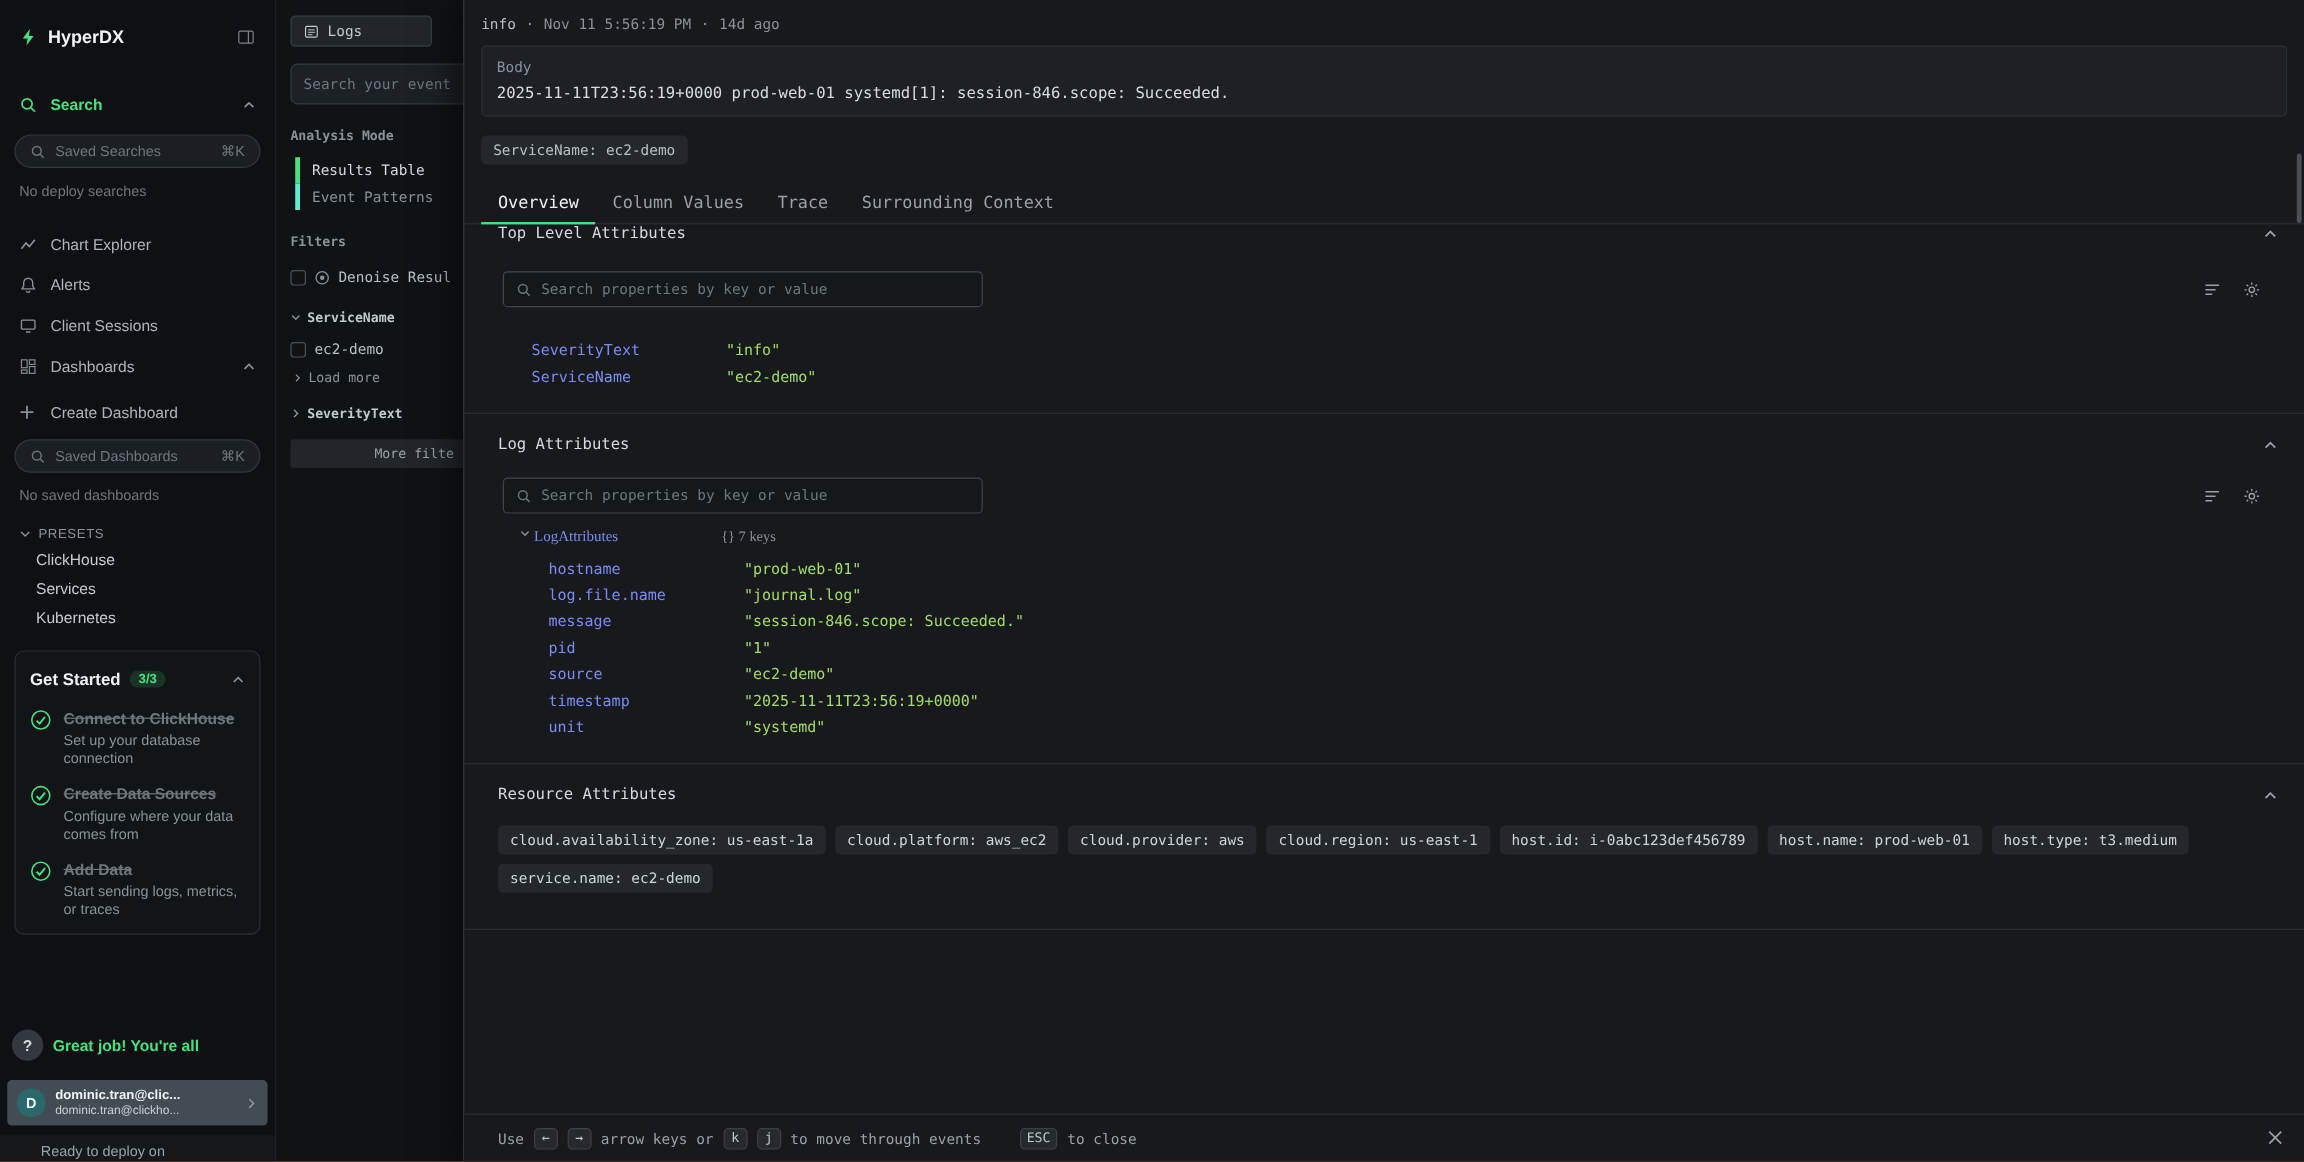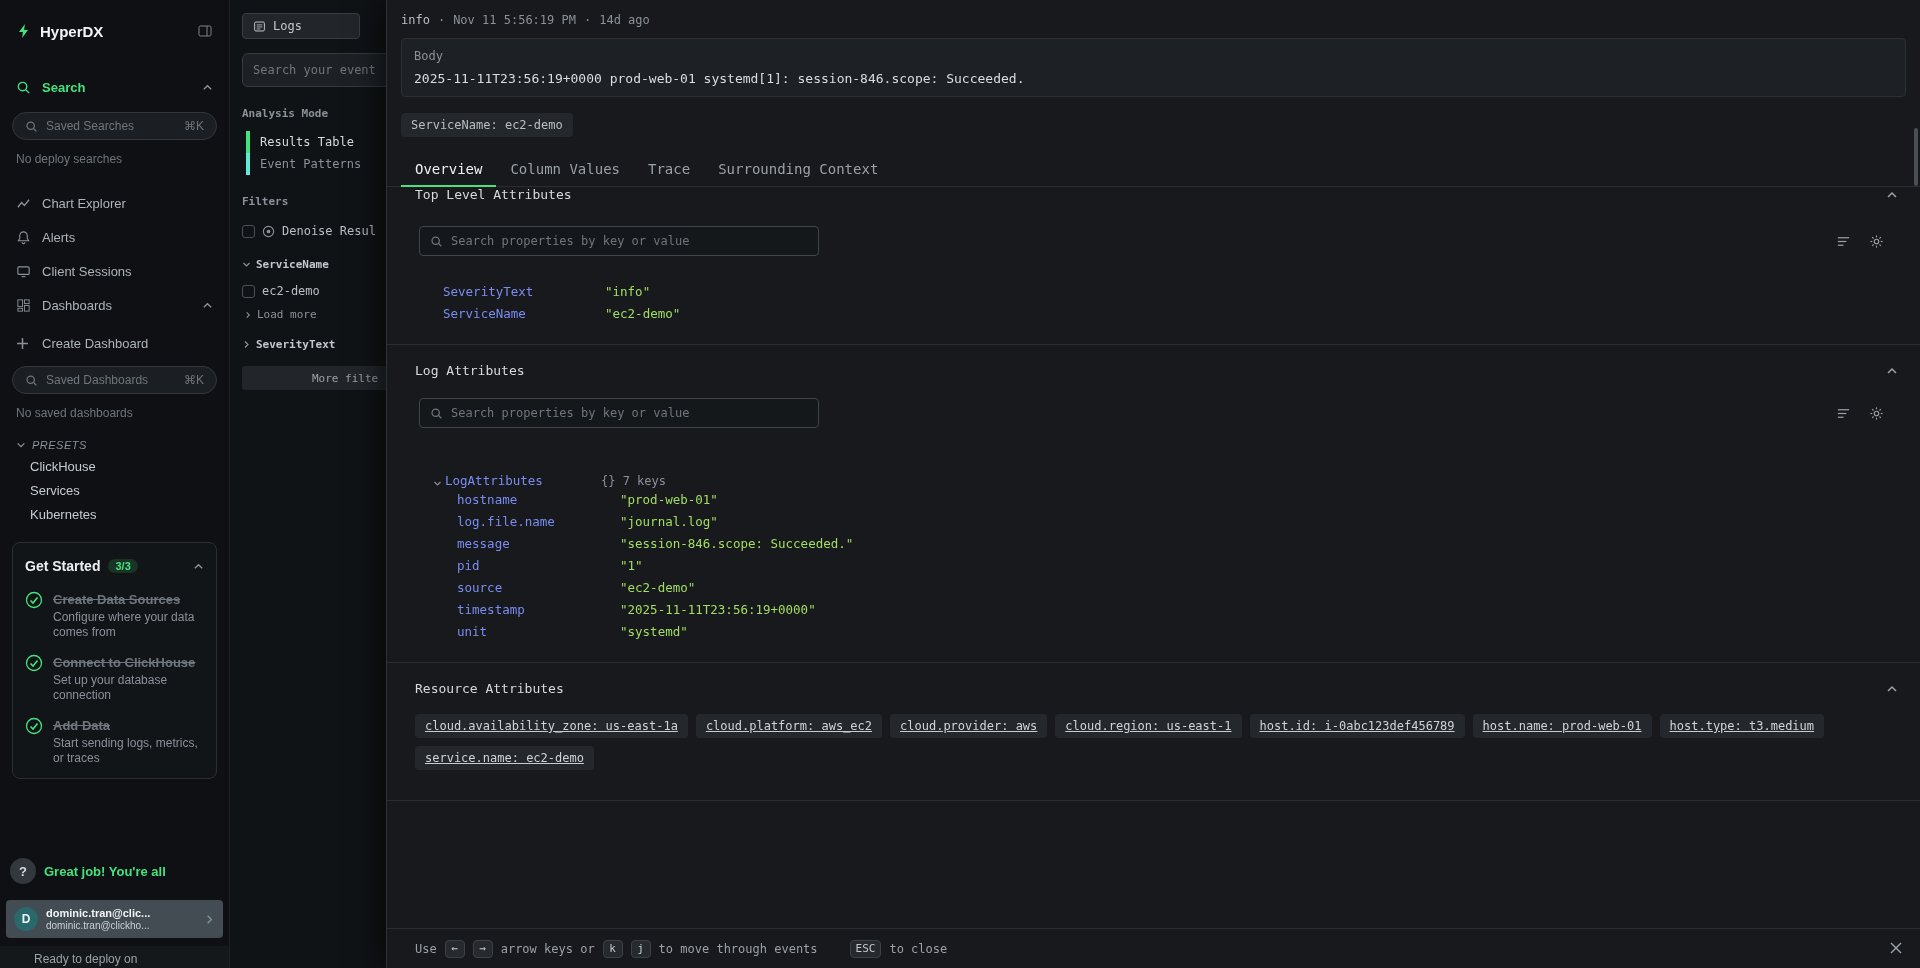--- a/index.html
+++ b/index.html
@@ -14,21 +14,21 @@
   .collapse-icon { color:#7d848b; }
   .nav-item { display:flex; align-items:center; gap:10px; height:34px; padding:0 16px; color:#aeb4ba; font-size:13px; cursor:pointer; }
   .nav-item .nav-ic { display:flex; width:16px; color:#8a9199; }
   .nav-item.active { color:#44e37e; font-weight:bold; }
   .nav-item.active .nav-ic { color:#44e37e; }
   .nav-item .spacer { flex:1; }
   .chev { color:#8a9199; display:flex; }
   .search-pill { display:flex; align-items:center; gap:8px; margin:8px 12px 0 12px; height:28px; border-radius:16px; background:#1b1f23; border:1px solid #31373d; padding:0 12px; color:#6f767d; font-size:12px; cursor:pointer; }
   .search-pill .ph { flex:1; }
   .muted-line { margin:12px 16px 0 16px; color:#6f767d; font-size:12px; height:16px; }
-  .presets-head { display:flex; align-items:center; gap:6px; margin:14px 16px 0 16px; height:18px; color:#8a9199; font-size:11px; letter-spacing:.5px; cursor:pointer;font-style:italic; }
+  .presets-head { display:flex; align-items:center; gap:6px; margin:14px 16px 0 16px; height:18px; color:#8a9199; font-size:11px; letter-spacing:.5px; cursor:pointer; }
   .preset-item { height:24px; display:flex; align-items:center; padding:0 16px 0 30px; color:#c6ccd2; font-size:13px; cursor:pointer; }
   .gs-card { margin:16px 12px 0 12px; border:1px solid #2a2f34; border-radius:8px; background:#121517; padding:12px; }
   .gs-title-row { display:flex; align-items:center; gap:8px; height:22px; }
   .gs-title { color:#eef1f4; font-weight:bold; font-size:14px; }
   .gs-badge { background:rgba(68,227,126,.15); color:#44e37e; font-size:11px; font-weight:bold; padding:1px 7px; border-radius:9px; }
   .gs-title-row .spacer { flex:1; }
   .gs-item { display:flex; gap:10px; margin-top:13px; }
   .gs-check { flex:0 0 18px; margin-top:1px; }
   .gs-item-title { color:#6f767d; font-weight:bold; font-size:13px; text-decoration:line-through; line-height:16px; }
   .gs-item-desc { color:#8a9199; font-size:12px; line-height:15px; margin-top:2px; }
@@ -79,27 +79,27 @@
   .prop-search { display:flex; align-items:center; gap:8px; width:400px; height:30px; background:#15181a; border:1px solid #3f454b; border-radius:4px; padding:0 10px; }
   .prop-search input { background:transparent; border:none; outline:none; color:#d6dade; font-family:inherit; font-size:12px; flex:1; }
   .prop-search input::placeholder { color:#6f767d; }
   .sec-toolbar .spacer { flex:1; }
   .tool-ic { color:#9aa1a7; display:flex; margin-left:18px; cursor:pointer; }
   .tool-ic:last-child { margin-right:22px; }
   .kv-list { margin-top:24px; }
   .kv-row { display:flex; height:22px; align-items:center; padding-left:42px; font-size:12.5px; cursor:pointer; }
   .kv-key { width:162px; color:#7b8cf2; }
   .kv-val { color:#a3de62; }
-  .tree-root { display:flex; align-items:flex-end; height:22px; margin-top:38px; padding-left:32px; font-size:12.5px; cursor:pointer; }
+  .tree-root { display:flex; align-items:flex-start; height:22px; margin-top:12px; padding-left:32px; font-size:12.5px; cursor:pointer;font-family:Liberation Serif, serif; }
   .tree-caret { width:12px; color:#8a9199; display:flex; }
   .tree-key { width:156px; color:#7b8cf2; }
   .tree-meta { color:#8a9199; font-size:12px; }
   .kv-row.child { padding-left:56px; }
   .kv-row.child .kv-key { width:163px; }
-  .chips-wrap { display:flex; flex-wrap:wrap; gap:8px; margin-top:18px; padding:0 14px 0 14px;text-decoration:underline; }
+  .chips-wrap { display:flex; flex-wrap:wrap; gap:8px; margin-top:18px; padding:0 14px 0 14px; }
   .chip { height:24px; display:flex; align-items:center; background:#24282c; border-radius:4px; padding:0 10px; color:#cfd4d8; font-size:12px; cursor:pointer; white-space:nowrap; }
   .drawer-footer { position:absolute; left:0; right:0; bottom:0; height:40px; background:#17191c; border-top:1px solid #2a2e33; display:flex; align-items:center; gap:8px; padding-left:28px; font-size:12px; color:#9aa1a7; }
   .kbd { display:inline-flex; align-items:center; justify-content:center; min-width:20px; height:18px; background:#262a2e; border:1px solid #3c4146; border-radius:4px; padding:0 5px; font-size:11px; color:#c2c8cd; }
   .footer-close { position:absolute; right:16px; top:11px; color:#9aa1a7; display:flex; cursor:pointer; }
   .scroll-thumb { position:absolute; right:2px; top:128px; width:4px; height:58px; background:#4a5056; border-radius:2px; }
   svg { display:block; }
 </style>
 </head>
 <body>
 
@@ -246,34 +246,34 @@
         </span>
       </div>
       <div class="gs-item">
         <span class="gs-check">
           <svg width="18" height="18" viewBox="0 0 18 18">
               <circle cx="9" cy="9" r="7.5" fill="none" stroke="#44e37e" stroke-width="1.3"></circle>
               <polyline points="5.5,9.5 8,12 12.5,6.5" fill="none" stroke="#44e37e" stroke-width="1.6"></polyline>
             </svg>
         </span>
         <span>
-          <span class="gs-item-title">Create Data Sources</span>
-          <div class="gs-item-desc">Configure where your data comes from</div>
+          <span class="gs-item-title">Connect to ClickHouse</span>
+          <div class="gs-item-desc">Set up your database connection</div>
         </span>
       </div>
       <div class="gs-item">
         <span class="gs-check">
           <svg width="18" height="18" viewBox="0 0 18 18">
               <circle cx="9" cy="9" r="7.5" fill="none" stroke="#44e37e" stroke-width="1.3"></circle>
               <polyline points="5.5,9.5 8,12 12.5,6.5" fill="none" stroke="#44e37e" stroke-width="1.6"></polyline>
             </svg>
         </span>
         <span>
-          <span class="gs-item-title">Connect to ClickHouse</span>
-          <div class="gs-item-desc">Set up your database connection</div>
+          <span class="gs-item-title">Create Data Sources</span>
+          <div class="gs-item-desc">Configure where your data comes from</div>
         </span>
       </div>
       <div class="gs-item">
         <span class="gs-check">
           <svg width="18" height="18" viewBox="0 0 18 18">
               <circle cx="9" cy="9" r="7.5" fill="none" stroke="#44e37e" stroke-width="1.3"></circle>
               <polyline points="5.5,9.5 8,12 12.5,6.5" fill="none" stroke="#44e37e" stroke-width="1.6"></polyline>
             </svg>
         </span>
         <span>

